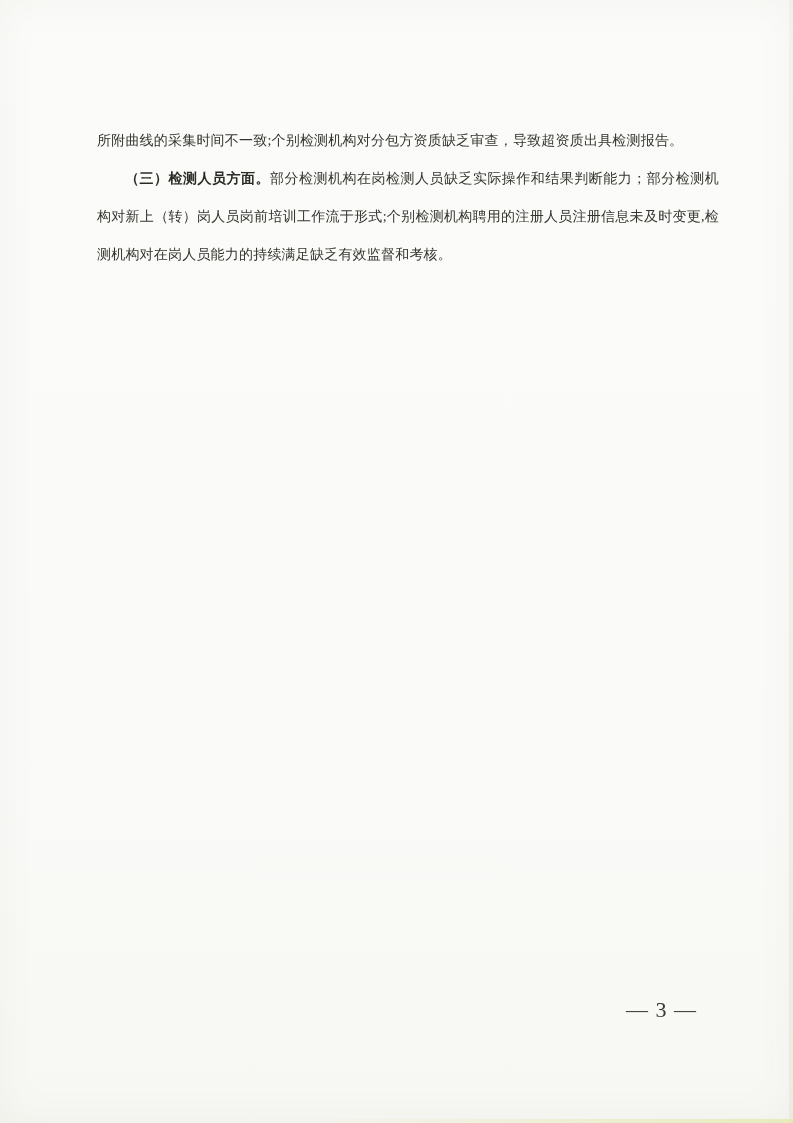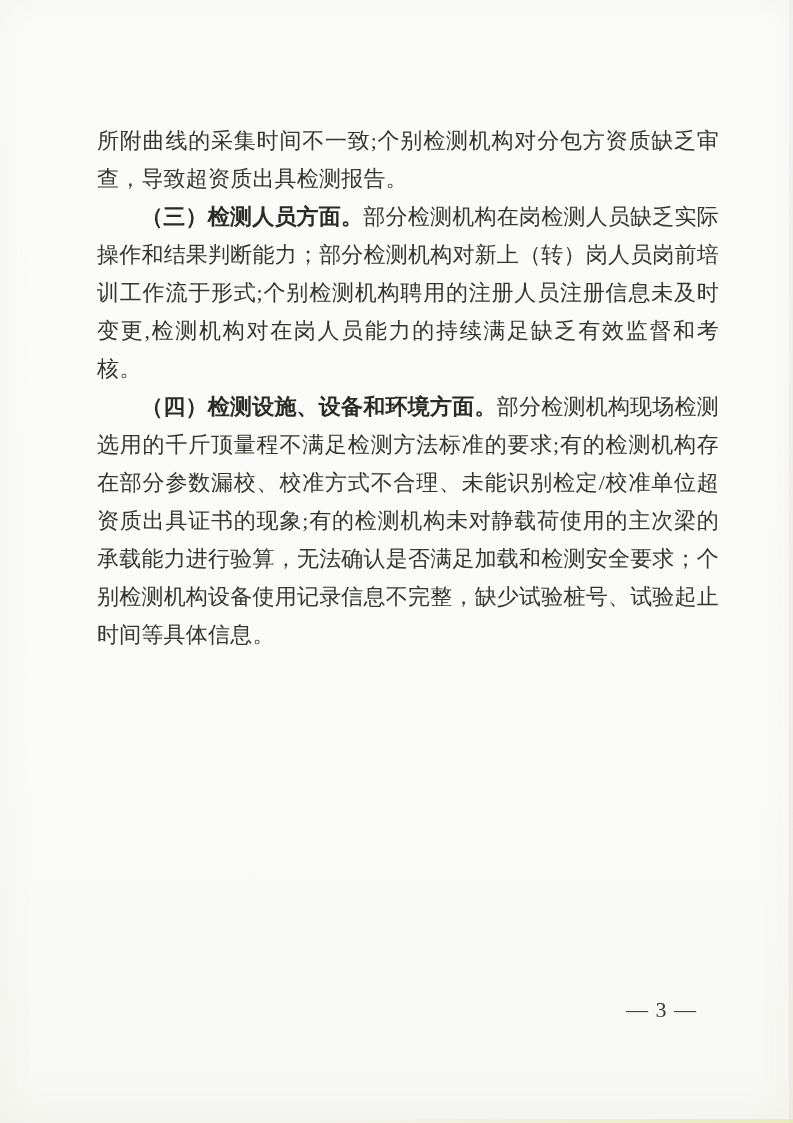--- a/index.html
+++ b/index.html
@@ -33,21 +33,21 @@
     left: 40%; bottom: 0;
     width: 60%; height: 4px;
     background: linear-gradient(90deg, rgba(230,232,180,0.0), rgba(228,232,170,0.75));
   }
   .text-block {
     position: absolute;
     left: 97px;
     top: 122px;
     width: 622px;
     color: #35352f;
-    font-size: 22px;
+    font-size: 14px;
     line-height: 38px;
     text-align: justify;
     letter-spacing: 0.2px;
   }
   .para {
     margin: 0;
     padding: 0;
   }
   .para.indent {
     text-indent: 2em;
@@ -70,21 +70,20 @@
 <body>
 
 <div class="page">
 
   <div class="text-block">
 
     <p class="para"><span class="body-text">所附曲线的采集时间不一致;个别检测机构对分包方资质缺乏审查，导致超资质出具检测报告。</span></p>
 
     <p class="para indent"><span class="lead">（三）检测人员方面。</span><span class="body-text">部分检测机构在岗检测人员缺乏实际操作和结果判断能力；部分检测机构对新上（转）岗人员岗前培训工作流于形式;个别检测机构聘用的注册人员注册信息未及时变更,检测机构对在岗人员能力的持续满足缺乏有效监督和考核。</span></p>
 
-    <p class="para indent"><span class="lead">（四）检测设施、设备和环境方面。</span><span class="body-text">部分检测机构现场检测选用的千斤顶量程不满足检测方法标准的要求;有的检测机构存在部分参数漏校、校准方式不合理、未能识别检定/校准单位超资质出具证书的现象;有的检测机构未对静载荷使用的主次梁的承载能力进行验算，无法确认是否满足加载和检测安全要求；个别检测机构设备使用记录信息不完整，缺少试验桩号、试验起止时间等具体信息。</span></p>
 
 
 
   </div>
 
   <div class="footer">— 3 —</div>
 
   <div class="edge-right"></div>
   <div class="edge-bottom"></div>
 

